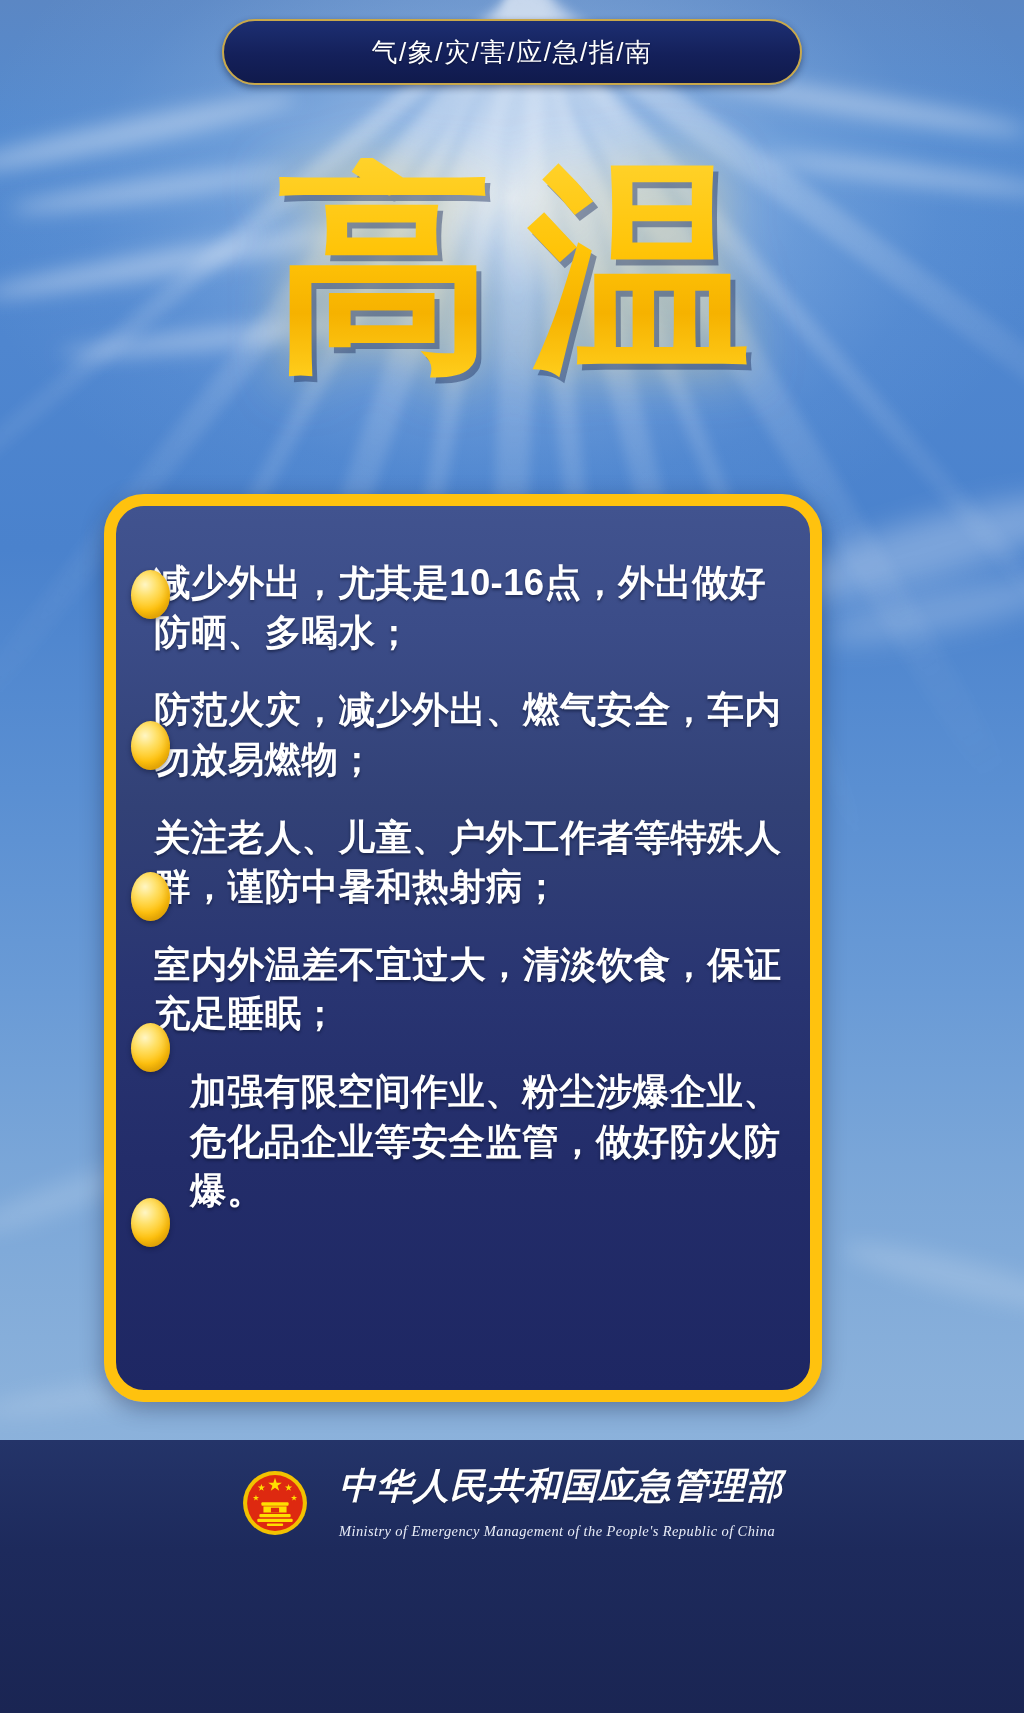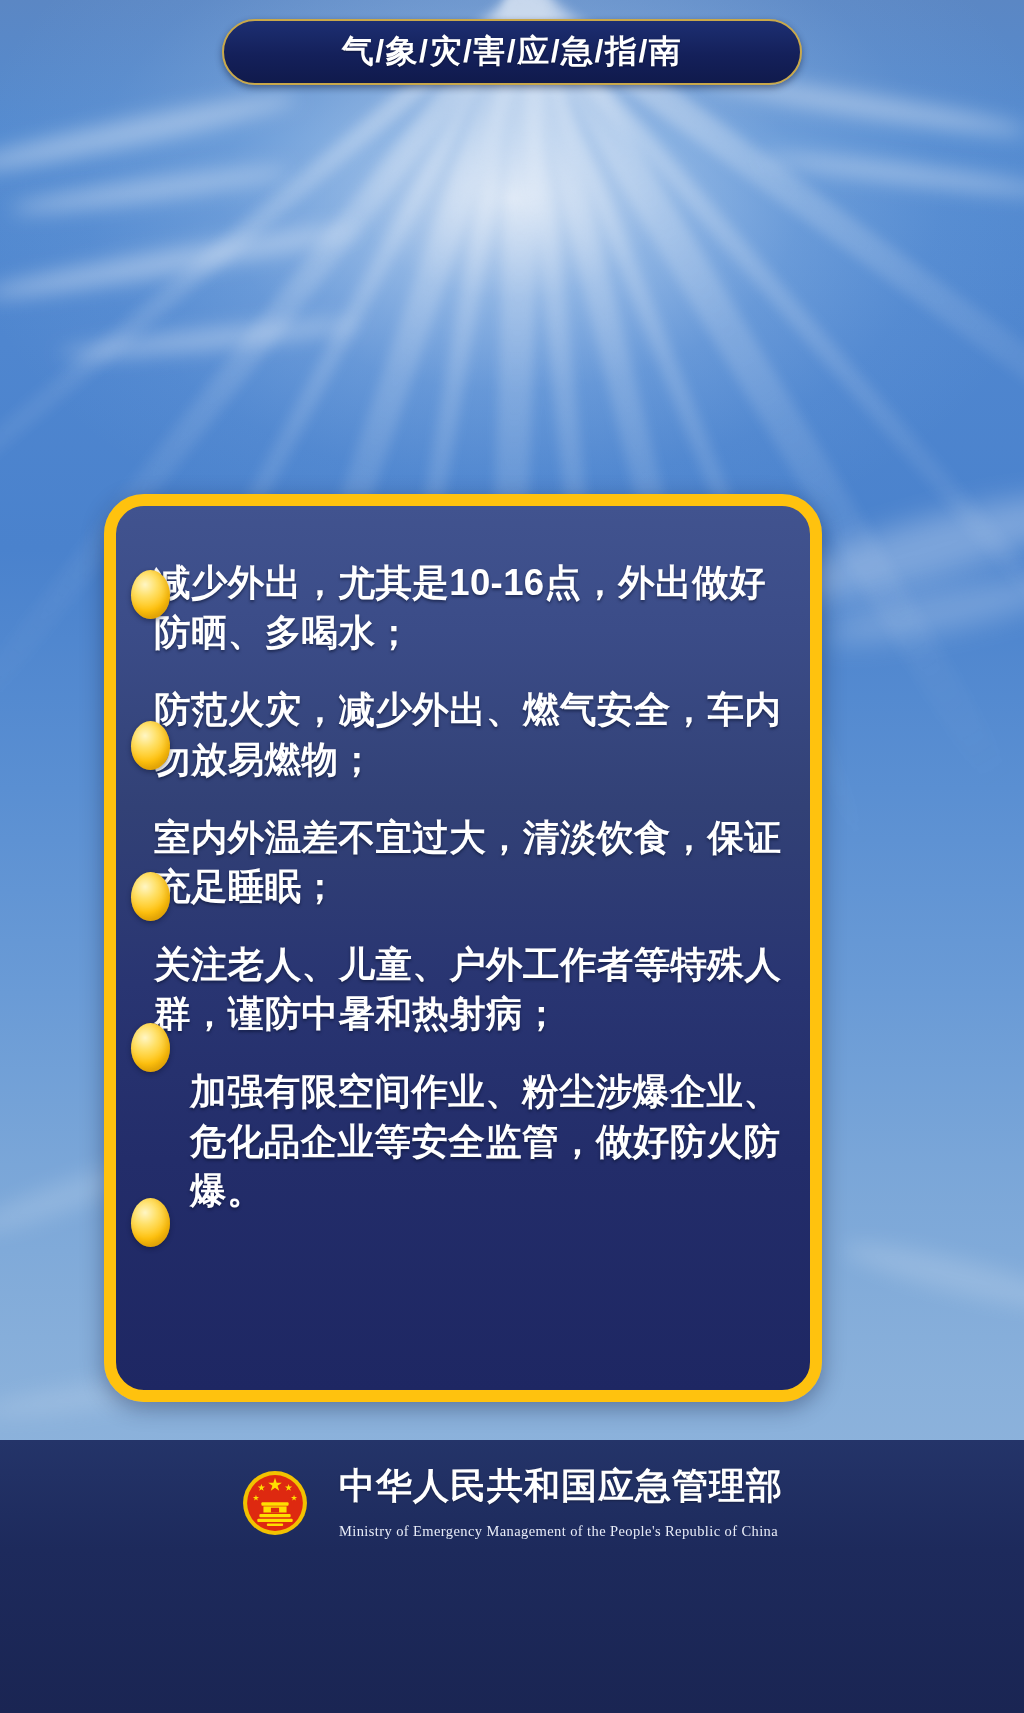--- a/index.html
+++ b/index.html
@@ -96,22 +96,22 @@
     border-radius: 34px;
     background: linear-gradient(180deg, #1d2f72 0%, #14205a 55%, #101a4c 100%);
     border: 2px solid #c9a84a;
     box-shadow: 0 3px 7px rgba(10,20,50,0.45);
     display: flex;
     align-items: center;
     justify-content: center;
   }
   .header-banner-text {
     color: #ffffff;
-    font-size: 32px;
-    font-weight: bold;
+    font-size: 26px;
+    font-weight: normal;
     letter-spacing: 1.5px;
     white-space: nowrap;
     text-shadow: 0 1px 2px rgba(0,0,0,0.35);
   }
 
   
   .main-title {
     position: absolute;
     left: 0;
     right: 0;
@@ -194,20 +194,21 @@
     background: linear-gradient(180deg, #243469 0%, #1d2a5c 40%, #1a2553 100%);
   }
   .footer-inner {
     position: absolute;
     left: 50%;
     top: 26px;
     transform: translateX(-50%);
     display: flex;
     align-items: center;
     gap: 30px;
+    font-style: italic;
   }
   .emblem {
     width: 68px;
     height: 68px;
     flex: 0 0 68px;
   }
   .ministry-block {
     display: flex;
     flex-direction: column;
     align-items: flex-start;
@@ -263,38 +264,39 @@
     <div class="cloud" style="left:820px; top:590px; width:250px; height:40px; transform:rotate(-12deg); opacity:0.45;"></div>
     <div class="cloud wisp" style="left:-30px; top:1180px; width:200px; height:30px; transform:rotate(-20deg); opacity:0.4;"></div>
     <div class="cloud wisp" style="left:840px; top:1260px; width:240px; height:34px; transform:rotate(14deg); opacity:0.4;"></div>
     <div class="cloud wisp" style="left:-20px; top:1380px; width:260px; height:28px; transform:rotate(-8deg); opacity:0.35;"></div>
   </div>
 
   <div class="header-banner">
     <span class="header-banner-text">气/象/灾/害/应/急/指/南</span>
   </div>
 
+  <div class="main-title">高温</div>
 
   <div class="advice-card">
     <ul class="advice-list">
       <li class="advice-item">
         <span class="bullet-dot" style="top:12px;"></span>
         <span>减少外出，尤其是10-16点，外出做好防晒、多喝水；</span>
       </li>
       <li class="advice-item">
         <span class="bullet-dot" style="top:163px;"></span>
         <span>防范火灾，减少外出、燃气安全，车内勿放易燃物；</span>
       </li>
       <li class="advice-item">
+        <span class="bullet-dot" style="top:314px;"></span>
+        <span>关注老人、儿童、户外工作者等特殊人群，谨防中暑和热射病；</span>
+      </li>
+      <li class="advice-item">
         <span class="bullet-dot" style="top:465px;"></span>
         <span>室内外温差不宜过大，清淡饮食，保证充足睡眠；</span>
-      </li>
-      <li class="advice-item">
-        <span class="bullet-dot" style="top:314px;"></span>
-        <span>关注老人、儿童、户外工作者等特殊人群，谨防中暑和热射病；</span>
       </li>
       <li class="advice-item">
         <span class="bullet-dot" style="top:640px;"></span>
         <span>加强有限空间作业、粉尘涉爆企业、危化品企业等安全监管，做好防火防爆。</span>
       </li>
     </ul>
   </div>
 
   <div class="footer">
     <div class="footer-inner">

